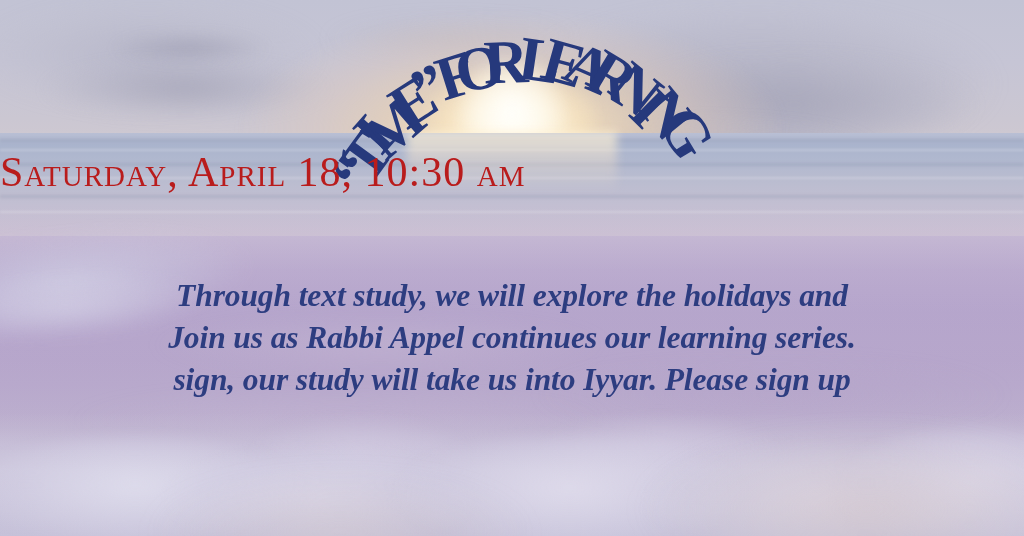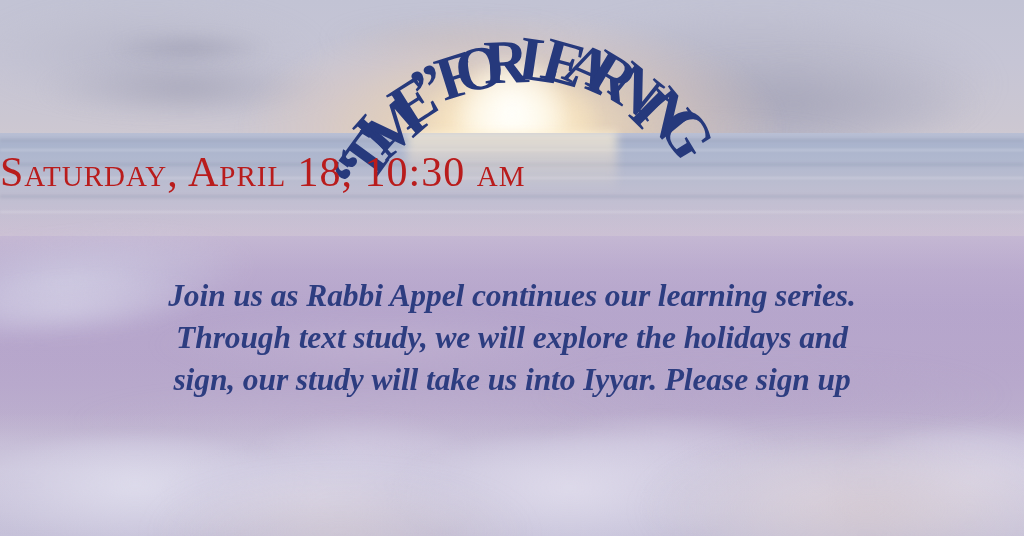--- a/index.html
+++ b/index.html
@@ -344,18 +344,18 @@
         <div class="arch-char" style="transform: rotate(38.697deg);"><span>N</span></div>
         <div class="arch-char" style="transform: rotate(44.699deg);"><span>I</span></div>
         <div class="arch-char" style="transform: rotate(50.7deg);"><span>N</span></div>
         <div class="arch-char" style="transform: rotate(58.8deg);"><span>G</span></div>
       </div>
 
     <div class="sub-line" id="sub-line-1">Saturday,  April 18, 10:30 am</div>
 
 
     <div id="body-block">
+        <span class="body-line">Through text study, we will explore the holidays and</span>
         <span class="body-line">Join us as Rabbi Appel continues our learning series.</span>
-        <span class="body-line">Through text study, we will explore the holidays and</span>
         <span class="body-line">sign, our study will take us into Iyyar. Please sign up</span>
       </div>
   </div>
 </div>
 
 </body></html>

